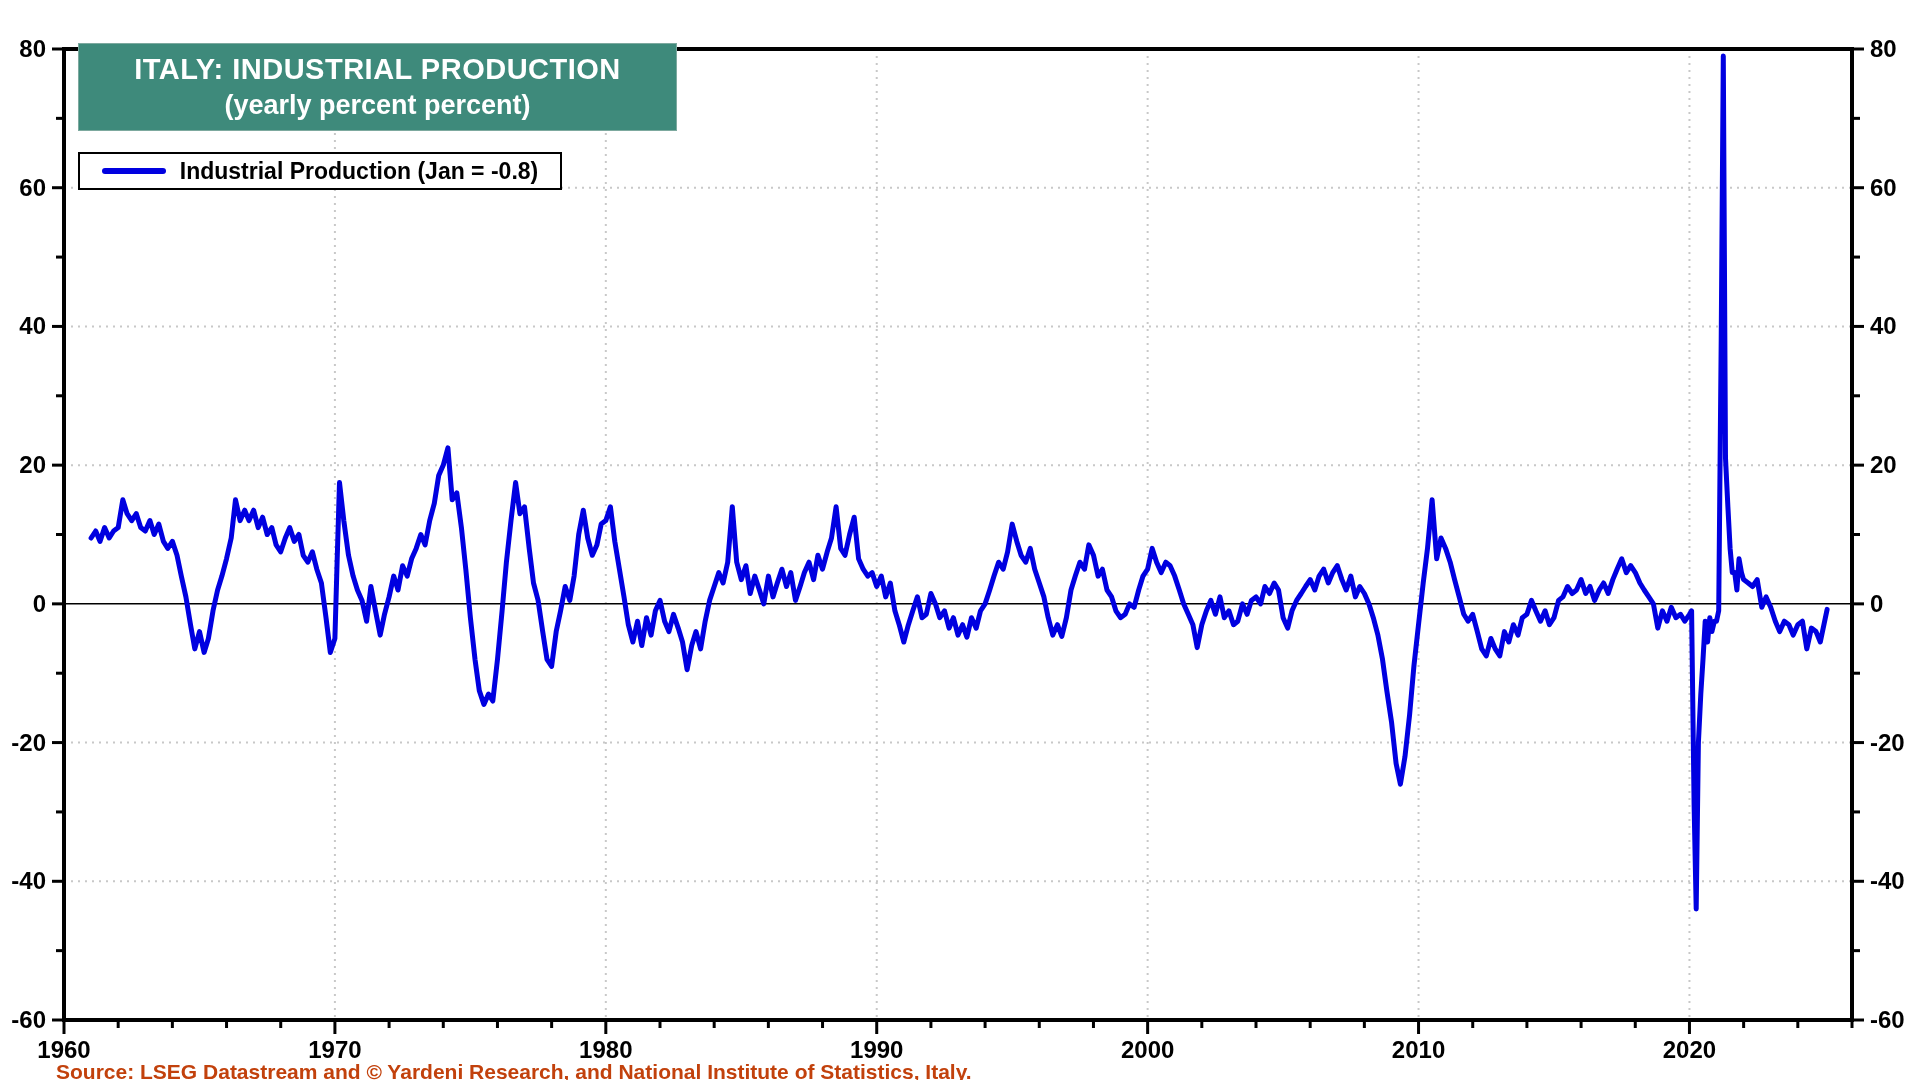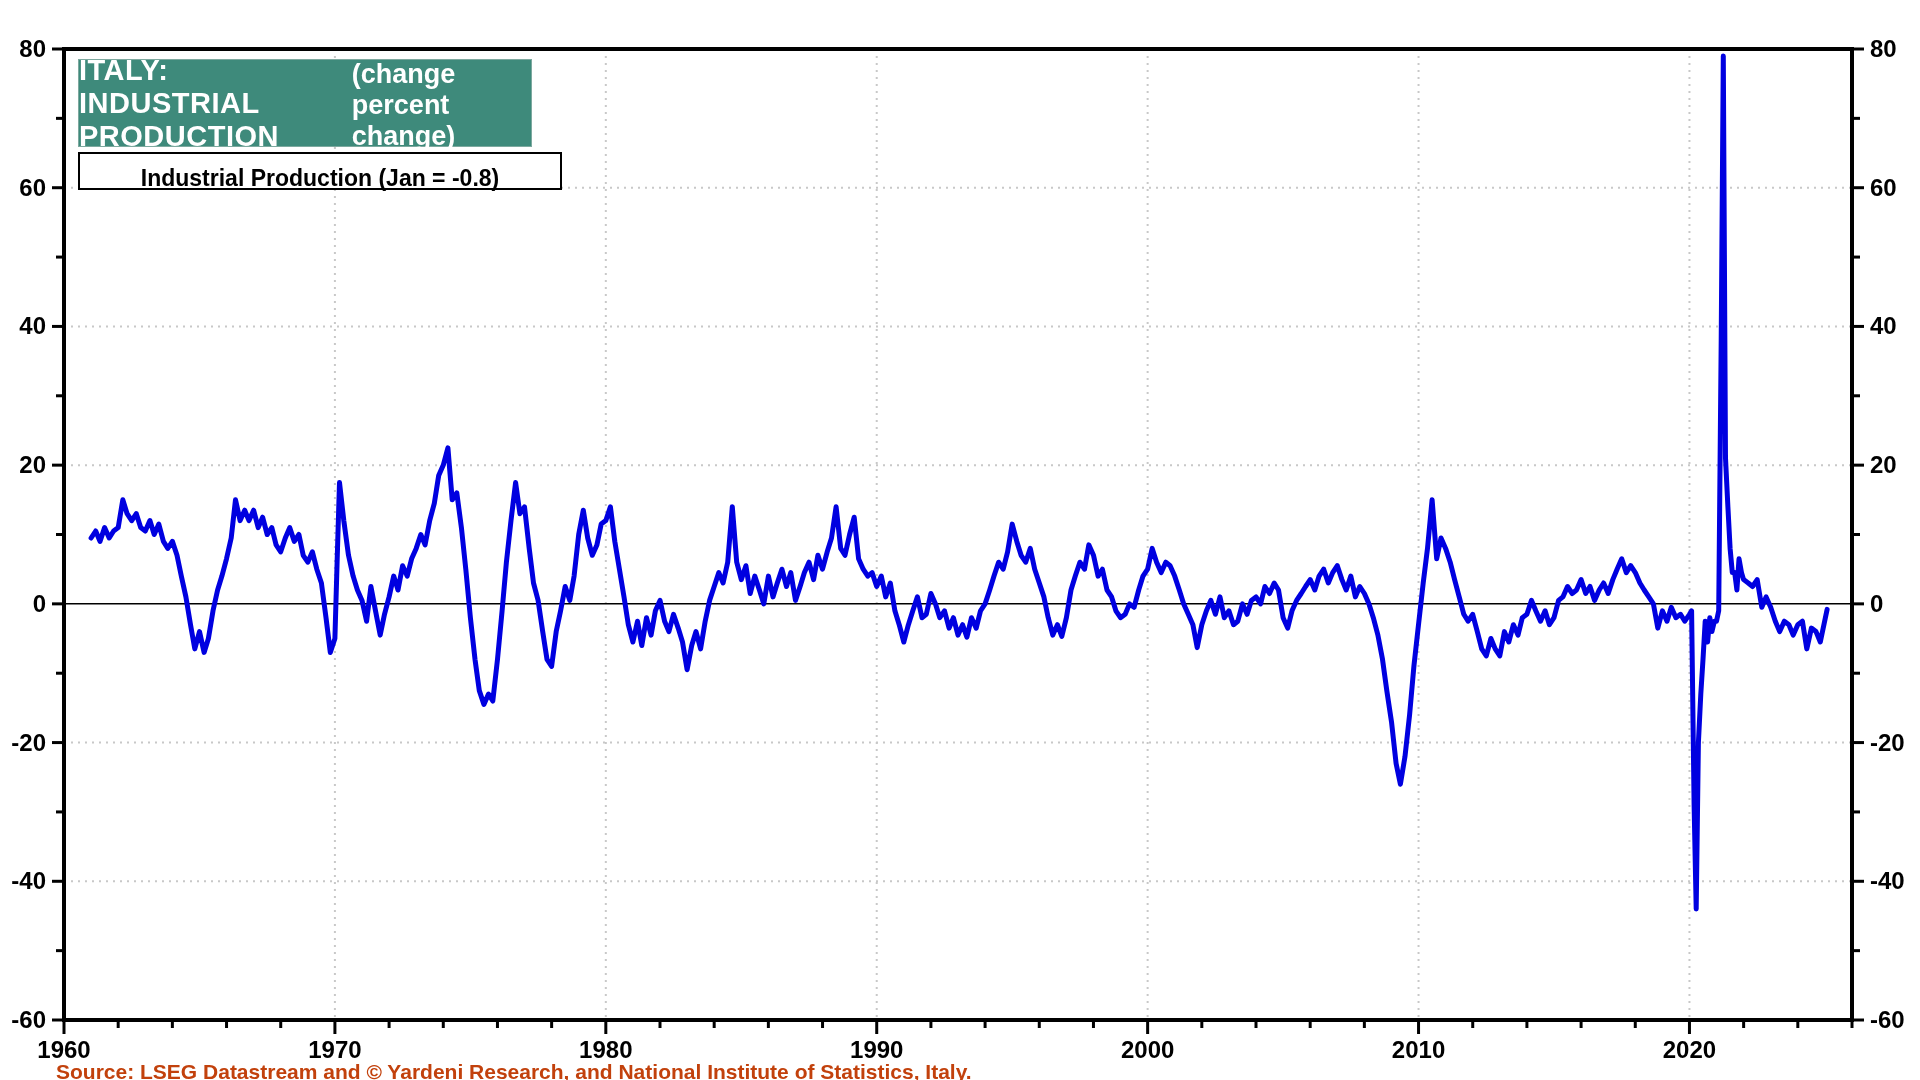--- a/index.html
+++ b/index.html
@@ -2,30 +2,30 @@
 <html><head>
 <meta charset="utf-8">
 <style>
   html,body{margin:0;padding:0;background:#ffffff;}
   #stage{
     position:relative;width:1920px;height:1080px;background:#ffffff;
     font-family:"Liberation Sans","DejaVu Sans",sans-serif;overflow:hidden;margin-top:12px;
   }
   #chart-svg{position:absolute;left:0;top:0;}
   .title-box{
-    position:absolute;left:78px;top:47px;width:454px;height:88px;
-    display:flex;flex-direction:row;justify-content:center;align-items:center;
+    position:absolute;left:78px;top:31px;width:599px;height:88px;
+    display:flex;flex-direction:column;justify-content:center;align-items:center;
     border:1px solid #7da99f;box-sizing:border-box;
   }
   .title-line1{font-size:29px;font-weight:bold;letter-spacing:0.5px;}
   .title-line2{font-size:27px;font-weight:bold;margin-top:4px;}
   .legend-box{
     position:absolute;left:78px;top:140px;width:484px;height:38px;
     background:#ffffff;border:2px solid #000000;box-sizing:border-box;
-    display:flex;align-items:center;justify-content:center;gap:14px;flex-direction:column;
+    display:flex;align-items:center;justify-content:center;gap:14px;
   }
   .legend-swatch{display:inline-block;width:64px;height:6px;border-radius:3px;}
   .legend-label{font-size:23px;font-weight:bold;color:#000;white-space:nowrap;}
   .source-line{
     position:absolute;left:56px;top:1048px;font-size:21px;font-weight:bold;color:#c2410c;
     white-space:nowrap;
     text-decoration:underline;
   }
   text.axis-lab{font-weight:bold;font-size:24px;fill:#000;}
 </style>
@@ -138,21 +138,21 @@
         <text x="1147.6363636363637" y="1046" text-anchor="middle" class="axis-lab">2000</text>
         <text x="1418.5454545454545" y="1046" text-anchor="middle" class="axis-lab">2010</text>
         <text x="1689.4545454545455" y="1046" text-anchor="middle" class="axis-lab">2020</text>
       </g>
       <polyline points="91.1,526.0 95.7,519.0 100.0,529.4 104.6,515.6 109.2,526.0 113.6,519.0 118.2,515.6 122.8,487.8 127.1,501.7 131.7,508.6 136.3,501.7 140.7,515.6 145.3,519.0 149.9,508.6 154.2,522.5 158.8,512.1 163.4,529.4 167.8,536.4 172.4,529.4 177.0,543.3 181.3,564.1 185.9,584.9 190.5,612.7 194.8,636.9 199.5,619.6 204.1,640.4 208.4,626.5 213.0,598.8 217.6,578.0 221.9,564.1 226.5,546.8 231.2,526.0 235.5,487.8 240.1,508.6 244.7,498.2 249.0,508.6 253.6,498.2 258.2,515.6 262.6,505.2 267.2,522.5 271.8,515.6 276.1,532.9 280.7,539.8 285.3,526.0 289.7,515.6 294.3,529.4 298.9,522.5 303.2,543.3 307.8,550.2 312.4,539.8 316.8,557.2 321.4,571.0 326.0,605.7 330.3,640.4 334.9,626.5 337.1,550.2 339.5,470.5 343.8,508.6 348.5,543.3 353.1,564.1 357.4,578.0 362.0,588.4 366.6,609.2 370.9,574.5 375.5,598.8 380.2,623.1 384.5,602.3 389.1,584.9 393.7,564.1 398.0,578.0 402.6,553.7 407.2,564.1 411.6,546.8 416.2,536.4 420.8,522.5 425.1,532.9 429.7,508.6 434.3,491.3 438.7,463.5 443.3,453.1 447.9,435.8 452.2,487.8 456.8,480.9 461.4,515.6 465.8,557.2 470.4,605.7 475.0,647.3 479.3,678.6 483.9,692.4 488.5,682.0 492.8,689.0 497.5,647.3 502.1,598.8 506.4,550.2 511.0,508.6 515.6,470.5 519.9,501.7 524.5,494.8 529.2,536.4 533.5,571.0 538.1,588.4 542.7,619.6 547.0,647.3 551.6,654.3 556.2,619.6 560.6,598.8 565.2,574.5 569.8,588.4 574.1,564.1 578.7,522.5 583.3,498.2 587.7,526.0 592.3,543.3 596.9,532.9 601.2,512.1 605.8,508.6 610.4,494.8 614.8,529.4 619.4,557.2 624.0,584.9 628.3,612.7 632.9,630.0 637.5,609.2 641.8,633.5 646.5,605.7 651.1,623.1 655.4,598.8 660.0,588.4 664.6,609.2 668.9,619.6 673.5,602.3 678.2,616.1 682.5,630.0 687.1,657.7 691.7,633.5 696.0,619.6 700.6,636.9 705.2,609.2 709.6,588.4 714.2,574.5 718.8,560.6 723.1,571.0 727.7,550.2 732.3,494.8 736.7,550.2 741.3,567.6 745.9,553.7 750.2,581.5 754.8,564.1 759.4,578.0 763.8,591.9 768.4,564.1 773.0,584.9 777.3,571.0 781.9,557.2 786.5,574.5 790.8,560.6 795.5,588.4 800.1,574.5 804.4,560.6 809.0,550.2 813.6,567.6 817.9,543.3 822.5,557.2 827.2,539.8 831.5,526.0 836.1,494.8 840.7,536.4 845.0,543.3 849.6,522.5 854.2,505.2 858.6,546.8 863.2,557.2 867.8,564.1 872.1,560.6 876.7,574.5 881.3,564.1 885.7,584.9 890.3,571.0 894.9,598.8 899.2,612.7 903.8,630.0 908.4,612.7 912.8,598.8 917.4,584.9 922.0,605.7 926.3,602.3 930.9,581.5 935.5,591.9 939.8,605.7 944.5,598.8 949.1,616.1 953.4,605.7 958.0,623.1 962.6,612.7 966.9,625.1 971.5,605.7 976.2,616.1 980.5,598.8 985.1,591.9 989.7,578.0 994.0,564.1 998.6,550.2 1003.2,557.2 1007.6,539.8 1012.2,512.1 1016.8,529.4 1021.1,543.3 1025.7,550.2 1030.3,536.4 1034.7,557.2 1039.3,571.0 1043.9,584.9 1048.2,605.7 1052.8,623.1 1057.4,612.7 1061.8,624.5 1066.4,605.7 1071.0,578.0 1075.3,564.1 1079.9,550.2 1084.5,557.2 1088.8,532.9 1093.5,543.3 1098.1,564.1 1102.4,557.2 1107.0,578.0 1111.6,584.9 1115.9,598.8 1120.5,605.7 1125.2,602.3 1129.5,591.9 1134.1,595.3 1138.7,578.0 1143.0,564.1 1147.6,557.2 1152.2,536.4 1156.6,550.2 1161.2,560.6 1165.8,550.2 1170.1,553.7 1174.7,564.1 1179.3,578.0 1183.7,591.9 1188.3,602.3 1192.9,612.7 1197.2,635.6 1201.8,612.7 1206.4,598.8 1210.8,588.4 1215.4,602.3 1220.0,584.9 1224.3,605.7 1228.9,598.8 1233.5,612.7 1237.8,609.2 1242.5,591.9 1247.1,602.3 1251.4,588.4 1256.0,584.9 1260.6,591.9 1264.9,574.5 1269.5,581.5 1274.2,571.0 1278.5,578.0 1283.1,605.7 1287.7,616.1 1292.0,598.8 1296.6,588.4 1301.2,581.5 1305.6,574.5 1310.2,567.6 1314.8,578.0 1319.1,564.1 1323.7,557.2 1328.3,571.0 1332.7,560.6 1337.3,553.7 1341.9,567.6 1346.2,578.0 1350.8,564.1 1355.4,584.9 1359.8,574.5 1364.4,581.5 1369.0,591.9 1373.3,605.7 1377.9,623.1 1382.5,647.3 1386.8,678.6 1391.5,709.8 1396.1,751.4 1400.4,772.2 1405.0,744.4 1409.6,702.8 1413.9,654.3 1418.5,612.7 1423.2,571.0 1427.5,536.4 1432.1,487.8 1436.7,546.8 1441.0,526.0 1445.6,536.4 1450.2,550.2 1454.6,567.6 1459.2,584.9 1463.8,602.3 1468.1,609.2 1472.7,602.3 1477.3,619.6 1481.7,636.9 1486.3,643.9 1490.9,626.5 1495.2,636.9 1499.8,643.9 1504.4,619.6 1508.8,630.0 1513.4,612.7 1518.0,623.1 1522.3,605.7 1526.9,602.3 1531.5,588.4 1535.8,598.8 1540.5,609.2 1545.1,598.8 1549.4,612.7 1554.0,605.7 1558.6,588.4 1562.9,584.9 1567.5,574.5 1572.2,581.5 1576.5,578.0 1581.1,567.6 1585.7,581.5 1590.0,574.5 1594.6,588.4 1599.2,578.0 1603.6,571.0 1608.2,581.5 1612.8,567.6 1617.1,557.2 1621.7,546.8 1626.3,560.6 1630.7,553.7 1635.3,560.6 1639.9,571.0 1644.2,578.0 1648.8,584.9 1653.4,591.9 1657.8,616.1 1662.4,598.8 1667.0,609.2 1671.3,595.3 1675.9,605.7 1680.5,602.3 1684.8,609.2 1689.5,602.3 1691.6,598.8 1694.1,793.0 1696.2,897.0 1698.4,730.6 1700.8,682.0 1703.0,647.3 1705.2,609.2 1707.6,630.0 1709.8,605.7 1711.9,619.6 1714.4,609.2 1716.5,609.2 1718.7,598.8 1721.2,328.3 1723.3,43.9 1725.5,446.2 1727.9,494.8 1730.1,536.4 1732.3,560.6 1734.7,560.6 1736.9,578.0 1739.0,546.8 1741.5,560.6 1743.6,567.6 1748.2,571.0 1752.6,574.5 1757.2,567.6 1761.8,595.3 1766.1,584.9 1770.7,595.3 1775.3,609.2 1779.7,619.6 1784.3,609.2 1788.9,612.7 1793.2,623.1 1797.8,612.7 1802.4,609.2 1806.8,636.9 1811.4,616.1 1816.0,619.6 1820.3,630.0 1827.1,597.4" fill="none" stroke="#0000E0" stroke-width="5" stroke-linejoin="round" stroke-linecap="round"></polyline>
       <rect x="64" y="37" width="1788" height="971" fill="none" stroke="#000000" stroke-width="4"></rect>
     </svg>
 
   <div class="title-box" style="background: rgb(62, 138, 123); color: rgb(255, 255, 255);">
     <span class="title-line1">ITALY: INDUSTRIAL PRODUCTION</span>
-    <span class="title-line2">(change percent change)</span>
+    <span class="title-line2">(yearly percent percent)</span>
   </div>
 
   <div class="legend-box">
     <span class="legend-swatch" style="background: rgb(0, 0, 224);"></span>
     <span class="legend-label">Industrial Production (Jan = -0.8)</span>
   </div>
 
   <div class="source-line">Source: LSEG Datastream and © Yardeni Research, and National Institute of Statistics, Italy.</div>
 </div>
 

